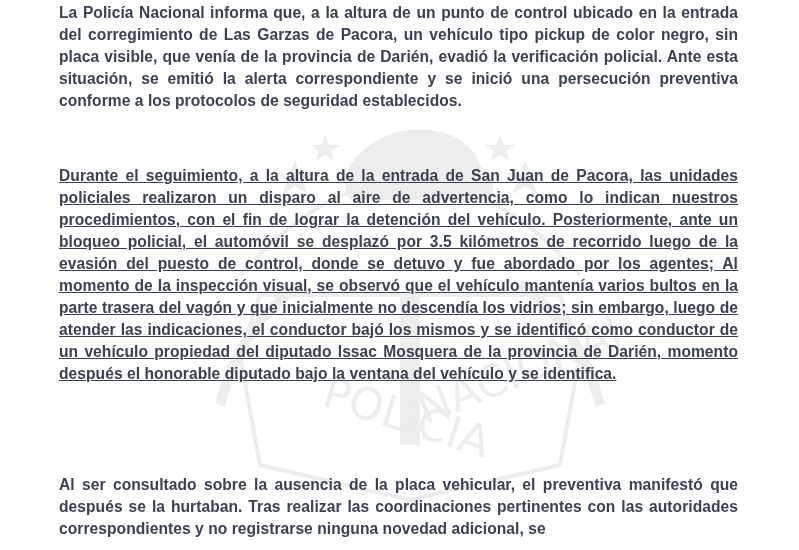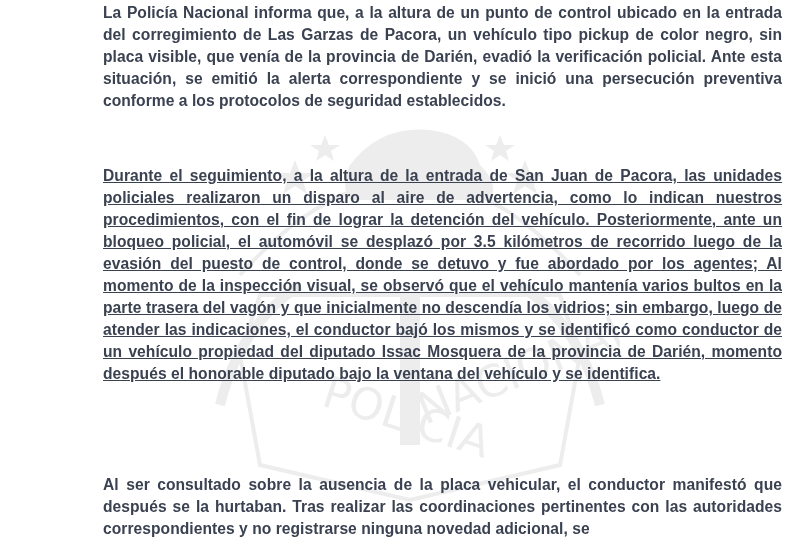--- a/index.html
+++ b/index.html
@@ -33,21 +33,20 @@
   .text-col {
     position: absolute;
     left: 59px;
     width: 679px;
     color: #3a4150;
     font-weight: bold;
     font-size: 15.6px;
     line-height: 22px;
     text-align: justify;
     letter-spacing: 0.05px;
-    margin-left: 44px;
   }
   .p1 { top: 2px; }
   .p2 { top: 165px; text-decoration: underline; }
   .p3 { top: 474px; }
   .text-col p {
     margin: 0;
   }
 </style>
 </head>
 <body>
@@ -77,16 +76,16 @@
 
   <div class="text-col p1">
     <p>La Policía Nacional informa que, a la altura de un punto de control ubicado en la entrada del corregimiento de Las Garzas de Pacora, un vehículo tipo pickup de color negro, sin placa visible, que venía de la provincia de Darién, evadió la verificación policial. Ante esta situación, se emitió la alerta correspondiente y se inició una persecución preventiva conforme a los protocolos de seguridad establecidos.</p>
   </div>
 
   <div class="text-col p2">
     <p>Durante el seguimiento, a la altura de la entrada de San Juan de Pacora, las unidades policiales realizaron un disparo al aire de advertencia, como lo indican nuestros procedimientos, con el fin de lograr la detención del vehículo. Posteriormente, ante un bloqueo policial, el automóvil se desplazó por 3.5 kilómetros de recorrido luego de la evasión del puesto de control, donde se detuvo y fue abordado por los agentes; Al momento de la inspección visual, se observó que el vehículo mantenía varios bultos en la parte trasera del vagón y que inicialmente no descendía los vidrios; sin embargo, luego de atender las indicaciones, el conductor bajó los mismos y se identificó como conductor de un vehículo propiedad del diputado Issac Mosquera de la provincia de Darién, momento después  el honorable diputado bajo la ventana del vehículo y se identifica.</p>
   </div>
 
   <div class="text-col p3">
-    <p>Al ser consultado sobre la ausencia de la placa vehicular, el conductor manifestó que después se la hurtaban. Tras realizar las coordinaciones pertinentes con las autoridades correspondientes y no registrarse ninguna novedad adicional, se</p>
+    <p>Al ser consultado sobre la ausencia de la placa vehicular, el preventiva manifestó que después se la hurtaban. Tras realizar las coordinaciones pertinentes con las autoridades correspondientes y no registrarse ninguna novedad adicional, se</p>
   </div>
 
 </div>
 
 </body></html>

